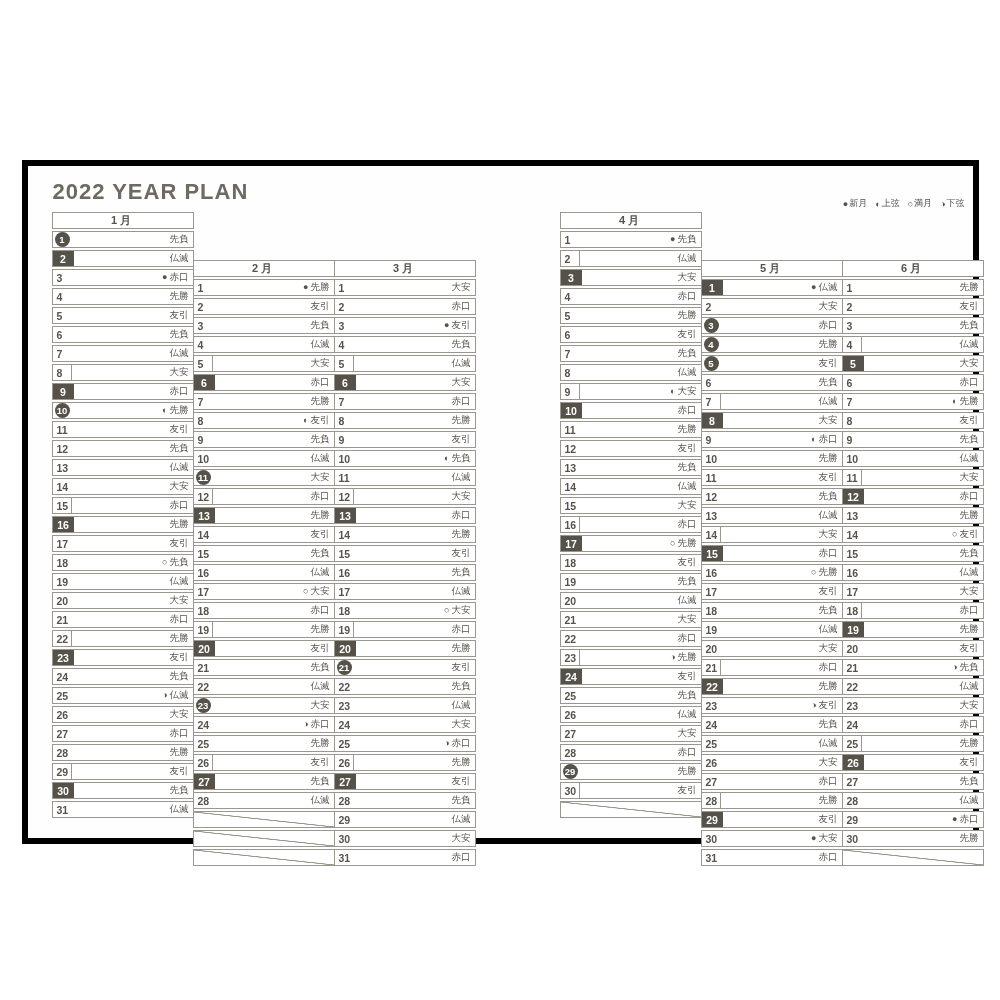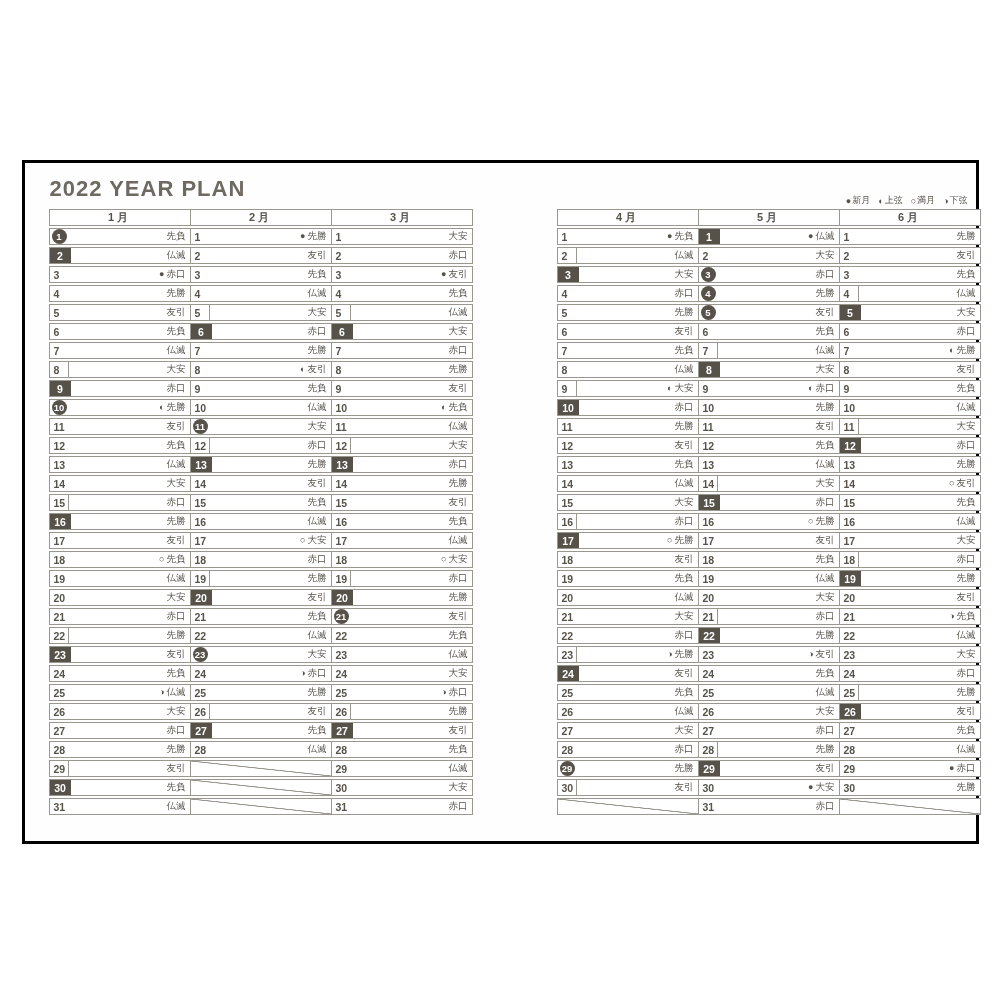--- a/index.html
+++ b/index.html
@@ -1,30 +1,30 @@
 <!DOCTYPE html>
 <html><head>
 <meta charset="utf-8">
 <style>
   * { margin:0; padding:0; box-sizing:border-box; }
   html,body { width:1000px; height:1000px; background:#ffffff;
     font-family:"Liberation Sans","DejaVu Sans",sans-serif; }
   .page { position:relative; width:957px; height:684px; margin:160px auto 0;
-    background:#fefefe; border:3px solid #000000; }
+    background:#fefefe; border:6px solid #000000; }
   .title { position:absolute; left:25px; top:13px; font-size:22px; font-weight:bold;
     color:#6e6a62; letter-spacing:1px; }
   .legend { position:absolute; top:31px; right:8px; display:flex; gap:8px;
     font-size:9px; color:#57534b; align-items:center; }
   .legend .item { display:flex; align-items:center; gap:1px; }
   .legend .glyph { font-size:9px; }
   .block { position:absolute; top:46px; width:426px; display:flex; }
   .block-left { left:24px; }
   .block-right { left:532px; }
   .month { width:142px; display:flex; flex-direction:column; gap:2px; }
-  .month + .month { margin-left:-1px; }
+  .month + .month { margin-left:-1px;margin-top:48px; }
   .mh { height:17px; flex:none; border:1px solid #9a978f; background:#fff;
     display:flex; align-items:center; justify-content:center;
     font-size:11px; font-weight:bold; color:#57534b; letter-spacing:3px; }
   .row { height:17px; flex:none; border:1px solid #9a978f; background:#fff;
     position:relative; display:flex; align-items:center;
     font-size:9.5px; color:#57534b; }
   .row.blank { background-image:linear-gradient(to right top,
       rgba(0,0,0,0) calc(50% - 0.8px), #9a978f calc(50% - 0.3px),
       #9a978f calc(50% + 0.3px), rgba(0,0,0,0) calc(50% + 0.8px)); }
   .dn { flex:none; height:100%; display:flex; align-items:center;

